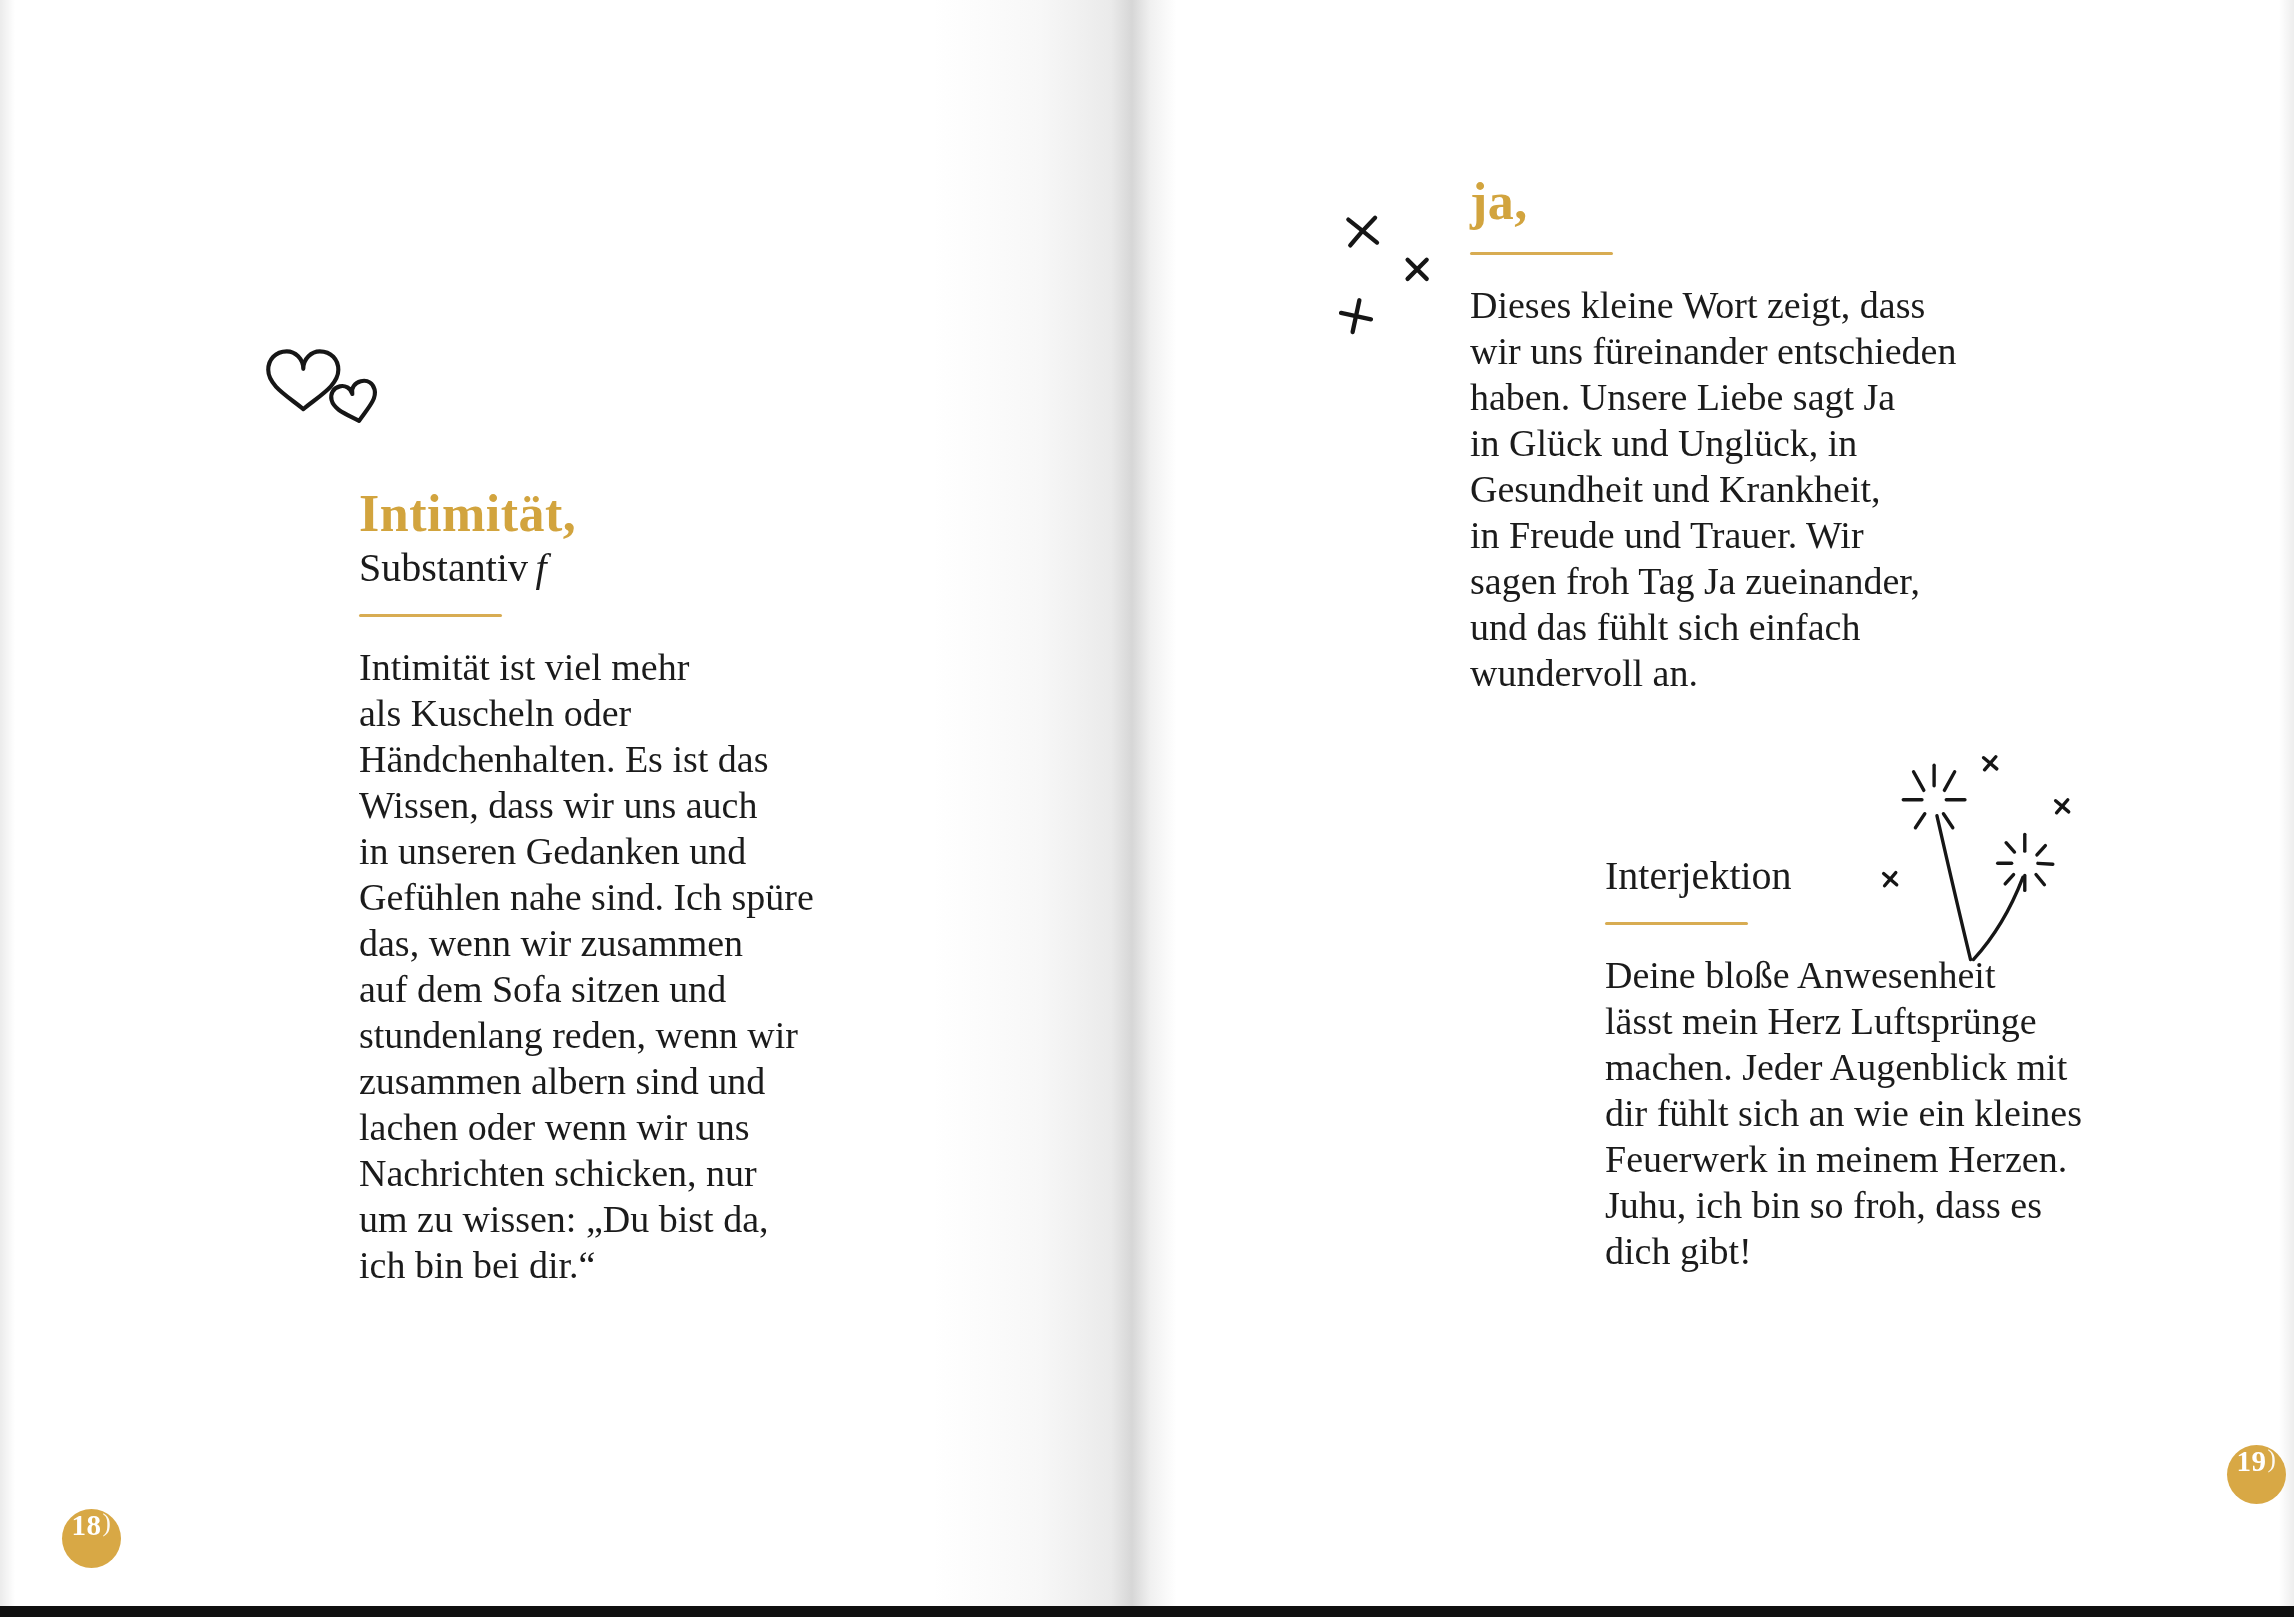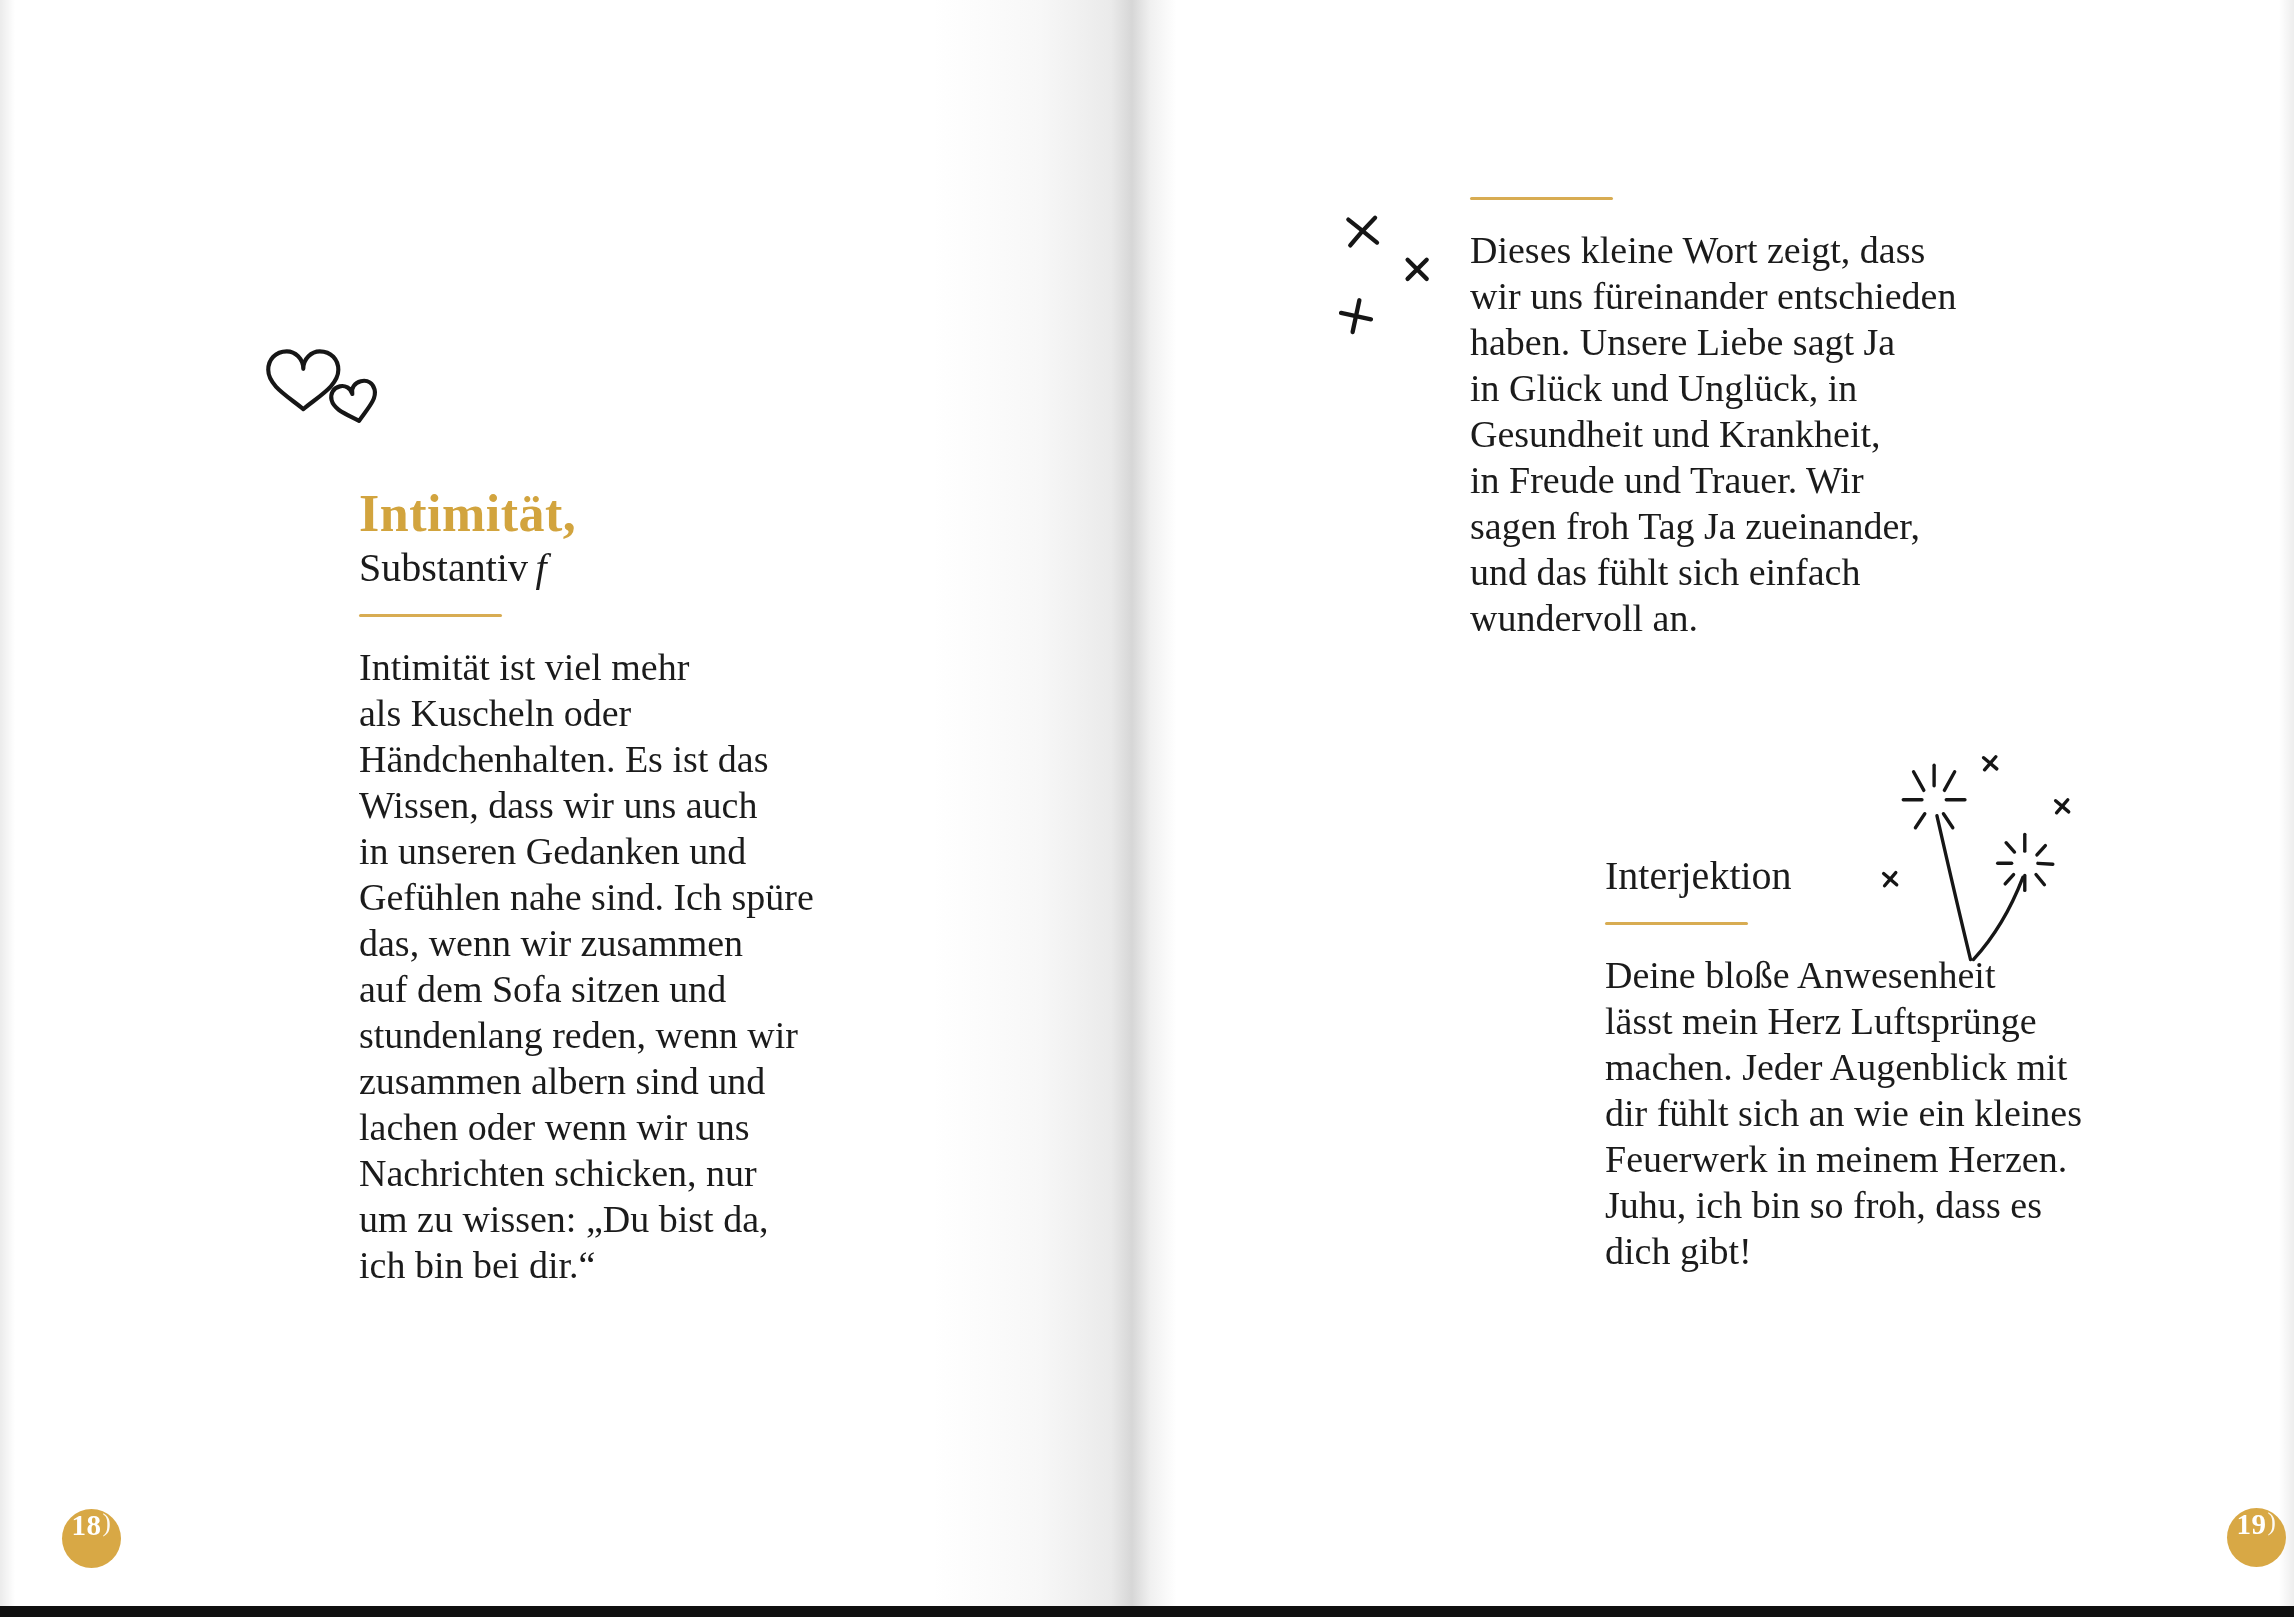--- a/index.html
+++ b/index.html
@@ -95,21 +95,21 @@
     background:var(--badge);
     color:#ffffff;
     display:flex;align-items:flex-start;justify-content:center;
     font-size:29px;font-weight:700;
     letter-spacing:0.5px;
   }
   .page-num .paren{
     font-weight:400;font-size:25px;margin-left:1px;opacity:0.95;
   }
   .page-num-left{left:62px;top:1509px;}
-  .page-num-right{left:2227px;top:1508px;}
+  .page-num-right{left:2227px;top:1445px;}
 </style>
 </head>
 <body>
 
 <main class="spread">
 
   <div class="edge-left"></div>
   <div class="edge-right"></div>
 
   <section>
@@ -154,20 +154,21 @@
       <path d="M44 6 Q30 20 18 35"></path>
       <path d="M78 50 L98 70"></path>
       <path d="M98 50 L78 70"></path>
       <g transform="rotate(12 24 109)">
         <path d="M24 92 L24 126"></path>
         <path d="M8 109 L40 109"></path>
       </g>
     </svg>
 
     <article class="entry entry-ja">
+      <h2 class="word">ja,</h2>
       <div class="rule"></div>
       <p class="bodytext">Dieses kleine Wort zeigt, dass
 wir uns füreinander entschieden
 haben. Unsere Liebe sagt Ja
 in Glück und Unglück, in
 Gesundheit und Krankheit,
 in Freude und Trauer. Wir
 sagen froh Tag Ja zueinander,
 und das fühlt sich einfach
 wundervoll an.</p>

